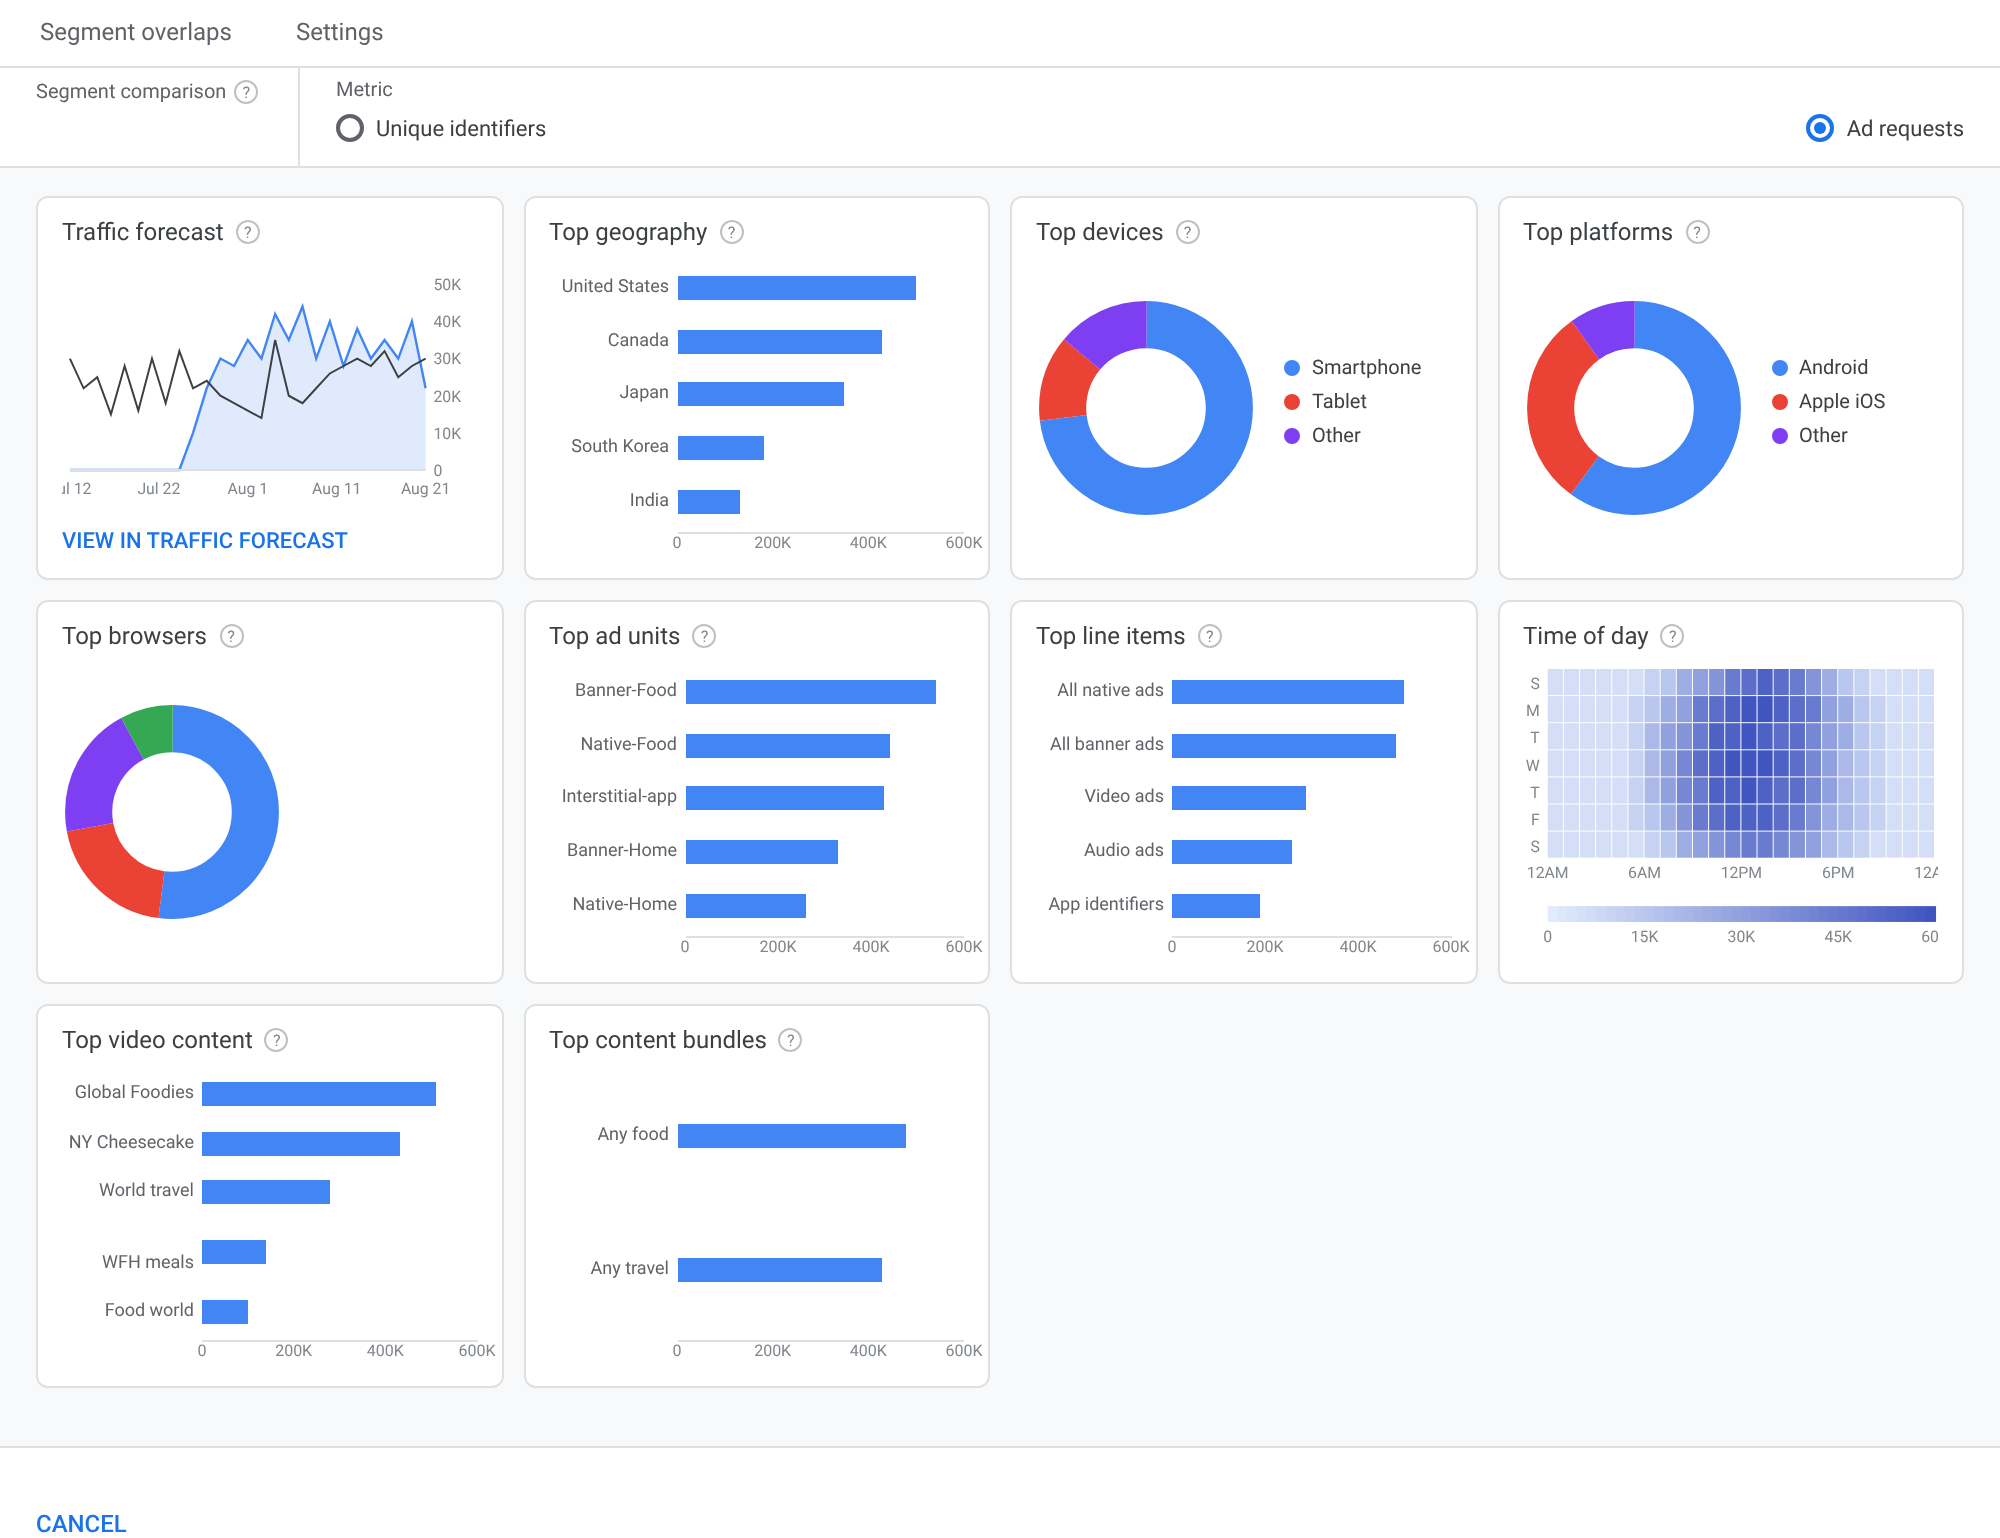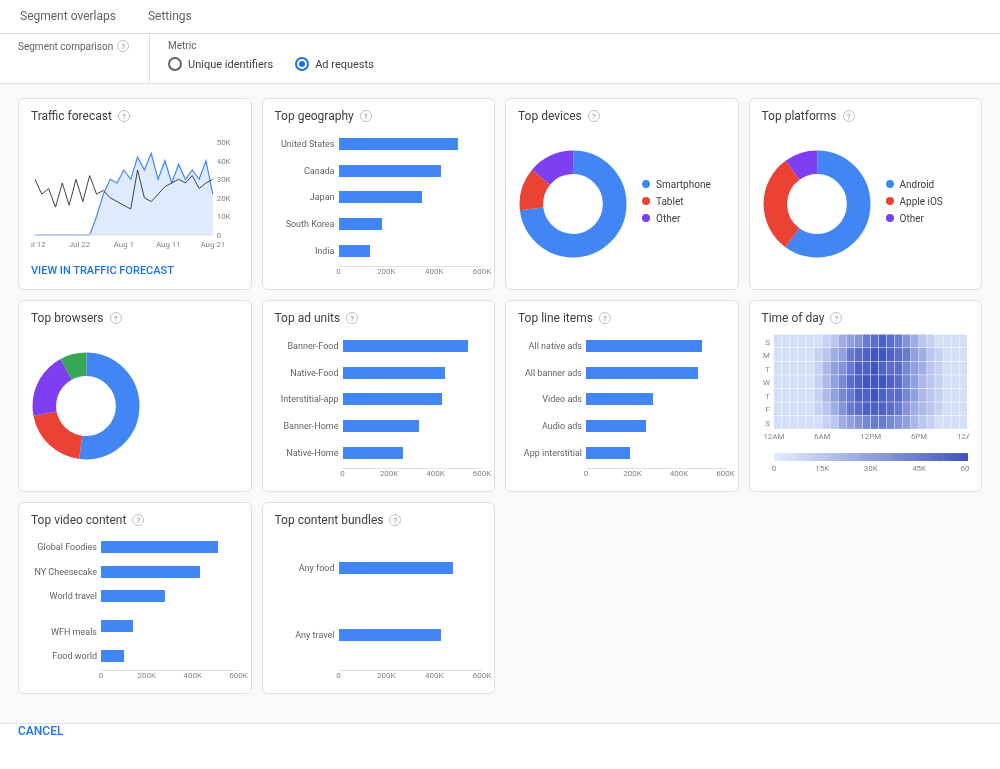--- a/index.html
+++ b/index.html
@@ -12,38 +12,38 @@
   .tab.active { color: #1a73e8; border-bottom-color: #1a73e8; font-weight: 500; }
 
   
   .subhdr { display: flex; height: 50px; border-bottom: 1px solid #e0e0e0; }
   .subhdr-left { width: 150px; padding: 6px 18px; border-right: 1px solid #e0e0e0; display:flex; flex-direction:column; justify-content:space-between; }
   .subhdr-right { flex: 1; padding: 6px 18px; display:flex; flex-direction:column;}
   .small-lbl { font-size: 10px; color: #5f6368; }
   .compare-row { display: flex; align-items: center; gap: 6px; color: #1a73e8; font-weight: 500; font-size: 12px; cursor: pointer; }
   .compare-icon { width: 16px; height: 16px; }
   .compare-icon svg { width:16px; height:16px; }
-  .metric-row { display: flex; gap: 22px; margin-top: 6px; }
+  .metric-row { display: flex; gap: 40px; margin-top: 6px; justify-content: space-between; }
   .radio { display: flex; align-items: center; gap: 6px; font-size: 11px; color: #3c4043; cursor: pointer; }
   .radio .bullet { width: 14px; height: 14px; border-radius: 50%; border: 2px solid #5f6368; display:inline-block; position:relative;}
   .radio.sel .bullet { border-color: #1a73e8; }
   .radio.sel .bullet:after { content:""; position:absolute; width:6px; height:6px; border-radius:50%; background:#1a73e8; top:2px; left:2px; }
 
   
   .dash { background:#f8f9fa; padding: 14px 18px; height: calc(769px - 34px - 50px - 46px); overflow: hidden; }
   .grid { display: grid; grid-template-columns: repeat(4, 1fr); gap: 10px; }
   .card { background: #fff; border: 1px solid #e0e0e0; border-radius: 6px; padding: 10px 12px 12px; height: 192px; display:flex; flex-direction:column; }
   .card-title-row { display: flex; align-items: center; gap: 6px; margin-bottom: 8px; }
   .card-title { font-size: 12px; color: #3c4043; }
   .help { width: 12px; height: 12px; border:1px solid #bdc1c6; border-radius:50%; display:inline-flex; align-items:center; justify-content:center; font-size:8px; color:#80868b; cursor:pointer; }
   .chart { flex: 1; position: relative; }
   .link { color: #1a73e8; font-weight:500; font-size:11px; margin-top:6px; cursor:pointer; }
 
   
-  .footer { height: 46px; display:flex; align-items:flex-start; padding: 0 18px; border-top:1px solid #e0e0e0; }
+  .footer { height: 46px; display:flex; align-items:flex-end; padding: 0 18px; border-top:1px solid #e0e0e0; }
   .cancel { color:#1a73e8; font-weight:500; font-size:12px; cursor:pointer; }
 
   
   .axis-txt { font-size: 8px; fill: #80868b; }
   .legend { font-size: 10px; }
   .legend-row { display:flex; align-items:center; gap:6px; margin-bottom:6px;}
   .legend-dot { width:8px; height:8px; border-radius:50%; display:inline-block; }
 
   .donut-wrap { display:flex; align-items:center; gap:14px; height:100%; }
   .donut-svg { width: 110px; height: 110px; }
@@ -313,21 +313,21 @@
                 <div class="hbar-bar" style="width: 48.3333%;"></div>
               </div>
             </div>
             <div class="hbar-row">
               <div class="hbar-label" style="width: 64px;">Audio ads</div>
               <div class="hbar-bar-bg">
                 <div class="hbar-bar" style="width: 43.3333%;"></div>
               </div>
             </div>
             <div class="hbar-row">
-              <div class="hbar-label" style="width: 64px;">App interstitial</div>
+              <div class="hbar-label" style="width: 64px;">App identifiers</div>
               <div class="hbar-bar-bg">
                 <div class="hbar-bar" style="width: 31.6667%;"></div>
               </div>
             </div>
           </div>
           <div style="height: 1px; background: rgb(224, 224, 224); margin-left: 68px; margin-top: 2px;"></div>
           <div class="hbar-axis" style="margin-left: 68px; height: 10px; position: relative;">
             <span style="left: 0%;">0</span>
             <span style="left: 33.3333%;">200K</span>
             <span style="left: 66.6667%;">400K</span>

